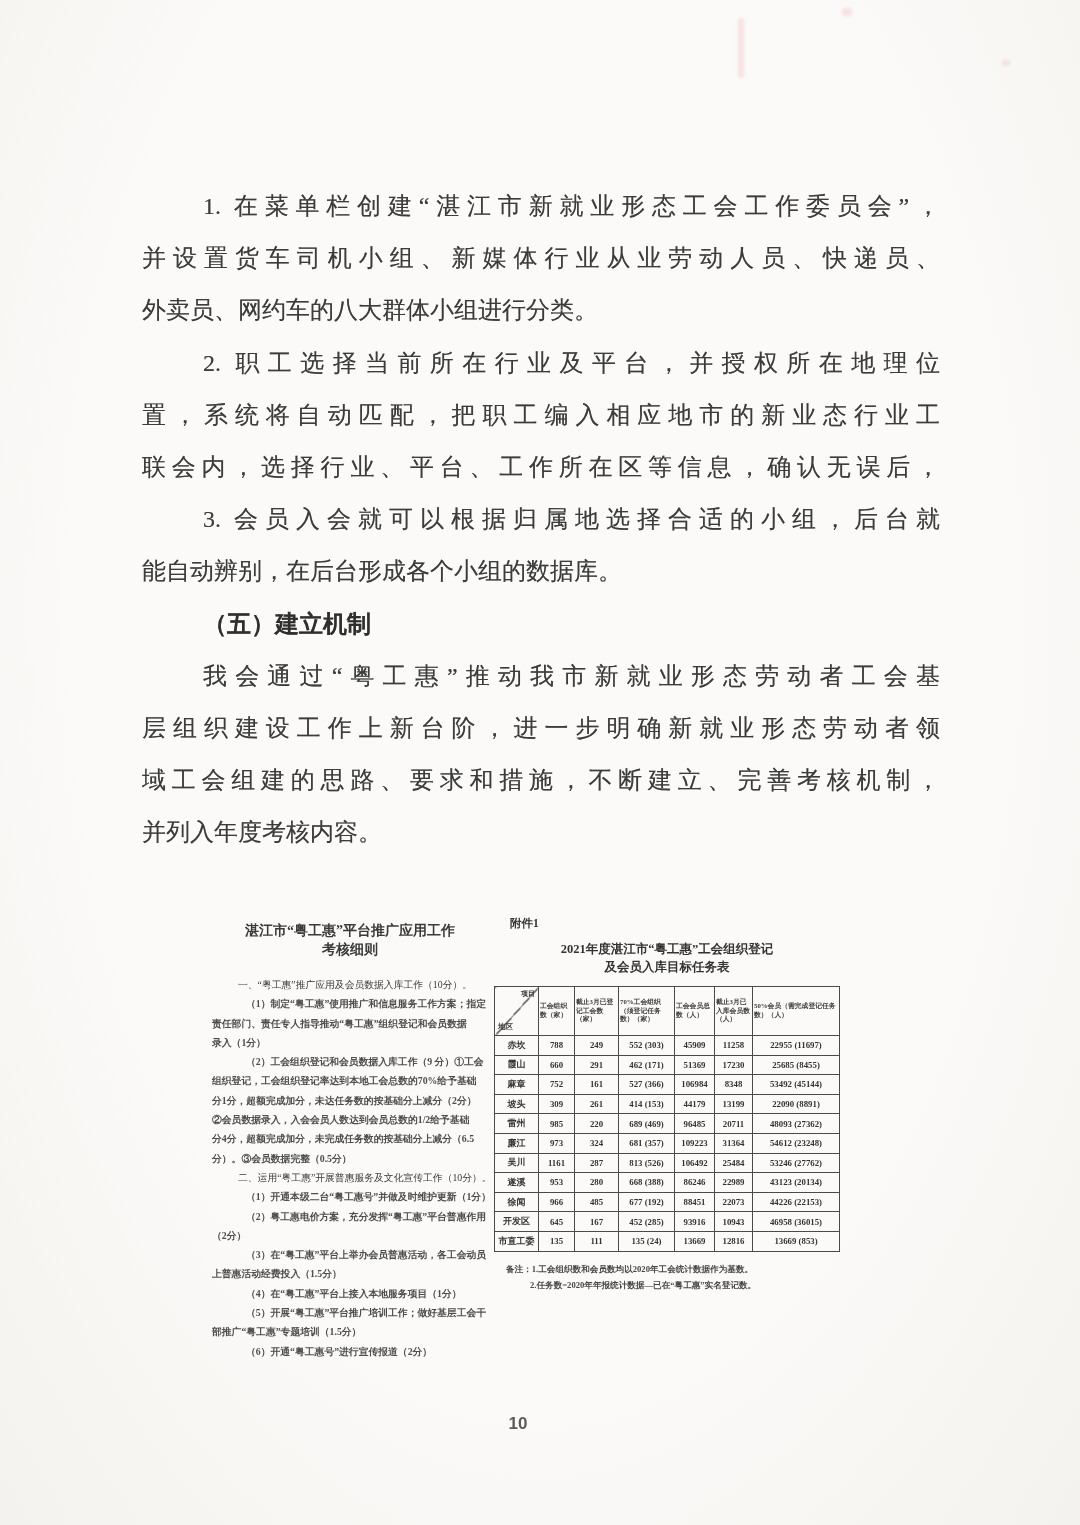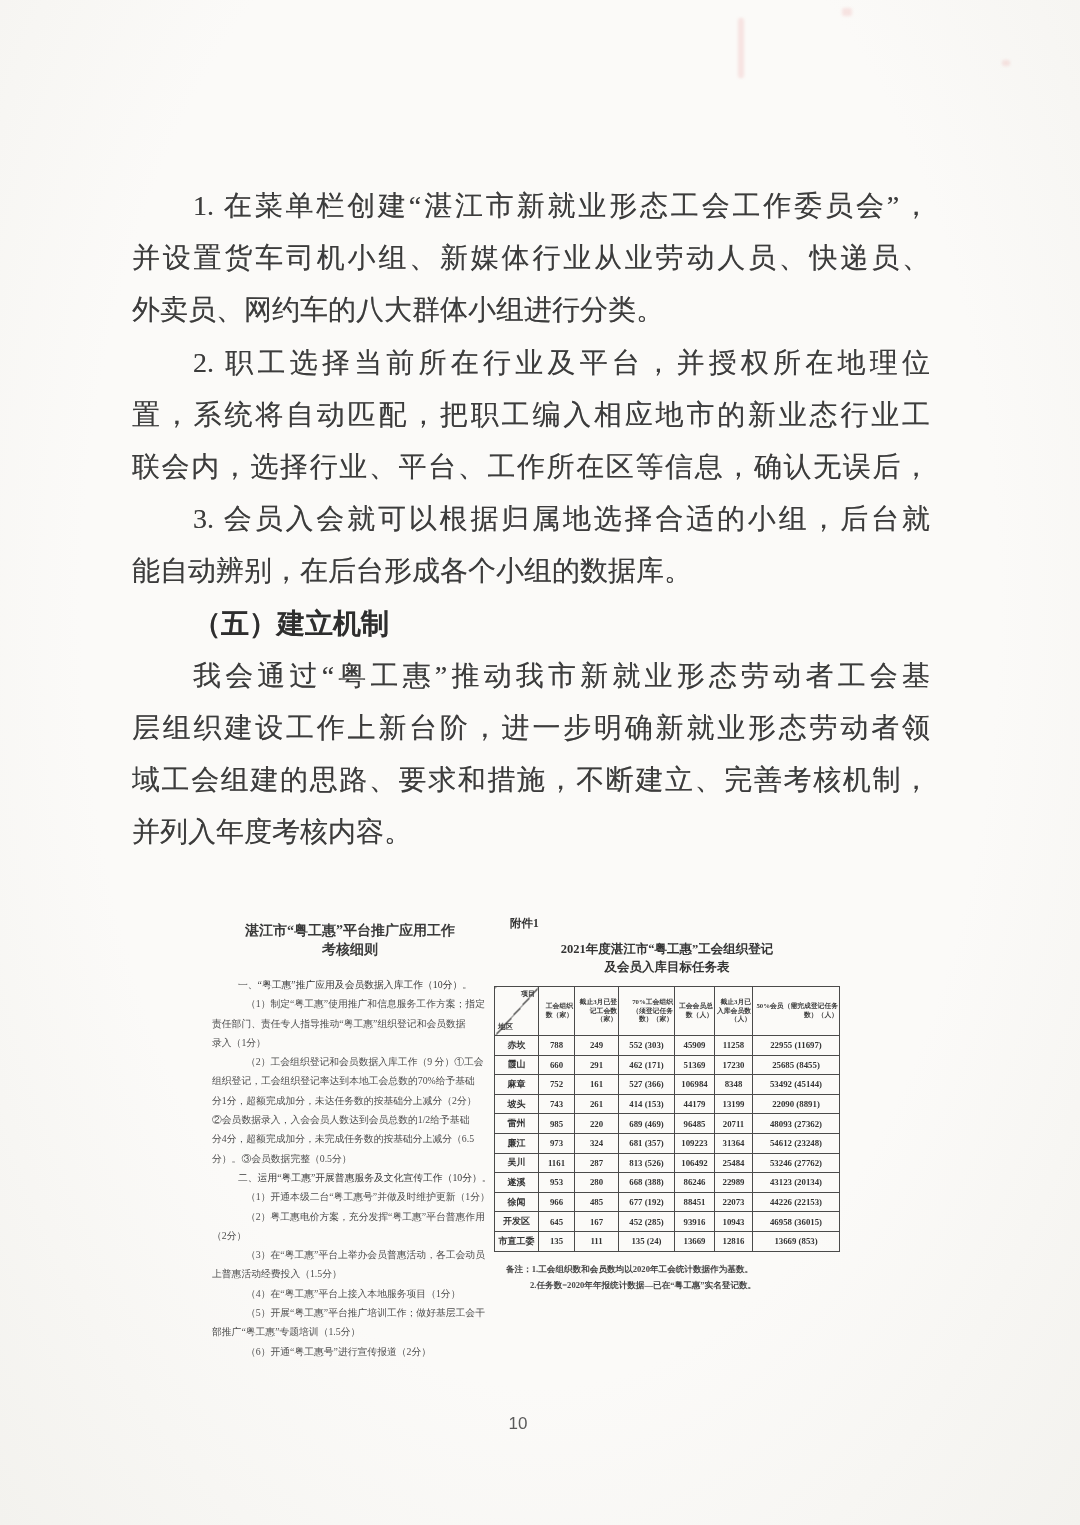--- a/index.html
+++ b/index.html
@@ -11,74 +11,74 @@
   .page{position:absolute;inset:0;background:
     radial-gradient(ellipse at 50% 40%, #fbfaf8 60%, #f3f2ee 100%);}
   
   .artifact{position:absolute;background:rgba(230,120,120,0.18);filter:blur(1.5px);border-radius:2px;}
   .a1{left:738px;top:18px;width:6px;height:60px;}
   .a2{left:842px;top:8px;width:10px;height:8px;}
   .a3{left:1002px;top:60px;width:8px;height:6px;}
 
   
   #main-text{
-    position:absolute;left:132px;top:180px;width:798px;
-    font-size:28px;line-height:52.2px;color:#3c3c3c;
+    position:absolute;left:142px;top:180px;width:798px;
+    font-size:24px;line-height:52.2px;color:#3c3c3c;
     text-shadow:0 0 0.6px rgba(70,70,70,0.55);
   }
   .tline{min-height:52px;}
   .tline.just{text-align:justify;text-align-last:justify;text-justify:inter-ideograph;}
   .tline.ind{text-indent:61px;}
   .tline.bold{font-weight:bold;color:#2e2e2e;}
 
   
   .left-panel{
     position:absolute;left:212px;top:908px;width:276px;height:416px;
     color:#4d4d4d;filter:blur(0.3px);
   }
   .lp-title{
     text-align:center;font-weight:bold;font-size:14px;line-height:18.5px;
     color:#3a3a3a;margin:14px 0 16px 0;
   }
   #assessment-body{font-size:9.8px;line-height:19.3px;}
-  .aline{white-space:nowrap;}
+  .aline{white-space:nowrap;font-weight:bold;}
   .aline.bold{font-weight:normal;color:#383838;}
   .aline.i1{padding-left:26px;}
   .aline.i2{padding-left:34px;}
 
   
   .right-panel{
     position:absolute;left:490px;top:916px;width:354px;height:408px;
     color:#3f3f3f;filter:blur(0.25px);
   }
   .attach-label{font-weight:bold;font-size:11.5px;padding-left:20px;color:#333;}
   .attach-title{text-align:center;font-weight:bold;font-size:12.5px;line-height:17.5px;margin-top:10px;color:#333;}
   #attach-table{border-collapse:collapse;margin:10px auto 0 auto;table-layout:fixed;width:345px;}
   #attach-table th,#attach-table td{border:1px solid #4a4a4a;overflow:hidden;}
   #attach-table thead th{
     font-size:6.8px;line-height:8.6px;font-weight:bold;padding:2px 1px;height:44px;
-    text-align:right;vertical-align:middle;color:#3b3b3b;
+    text-align:left;vertical-align:middle;color:#3b3b3b;
   }
   #attach-table tbody td{
     font-size:8.8px;height:18.6px;text-align:center;padding:0 1px;
     font-weight:600;color:#333;
   }
   #attach-table tbody td.rowname{font-size:9px;font-weight:bold;}
   #attach-table tbody tr.total td{font-weight:bold;}
   .corner{position:relative;background:
     linear-gradient(to bottom right, transparent calc(50% - 0.6px), #4a4a4a calc(50% - 0.6px), #4a4a4a calc(50% + 0.6px), transparent calc(50% + 0.6px));}
   .corner .c-top{position:absolute;top:3px;right:3px;font-size:7px;}
   .corner .c-bottom{position:absolute;bottom:3px;left:3px;font-size:7.5px;}
   .notes{font-size:8.6px;font-weight:bold;margin-top:9px;line-height:16px;color:#474747;}
   .notes .n1{padding-left:16px;}
   .notes .n2{padding-left:40px;}
 
   .page-number{
     position:absolute;top:1414px;left:0;right:44px;text-align:center;
-    font-size:17px;color:#5a5a5a;font-family:"Liberation Sans", sans-serif;font-weight:normal;
+    font-size:17px;color:#5a5a5a;font-family:"Liberation Sans", sans-serif;font-weight:bold;
   }
 </style>
 </head>
 <body>
 
 <div class="page">
   <div class="artifact a1"></div>
   <div class="artifact a2"></div>
   <div class="artifact a3"></div>
 
@@ -180,21 +180,21 @@
             <td class="rowname">麻章</td>
             <td>752</td>
             <td>161</td>
             <td>527 (366)</td>
             <td>106984</td>
             <td>8348</td>
             <td>53492 (45144)</td>
           </tr>
           <tr>
             <td class="rowname">坡头</td>
-            <td>743</td>
+            <td>309</td>
             <td>261</td>
             <td>414 (153)</td>
             <td>44179</td>
             <td>13199</td>
             <td>22090 (8891)</td>
           </tr>
           <tr>
             <td class="rowname">雷州</td>
             <td>985</td>
             <td>220</td>

